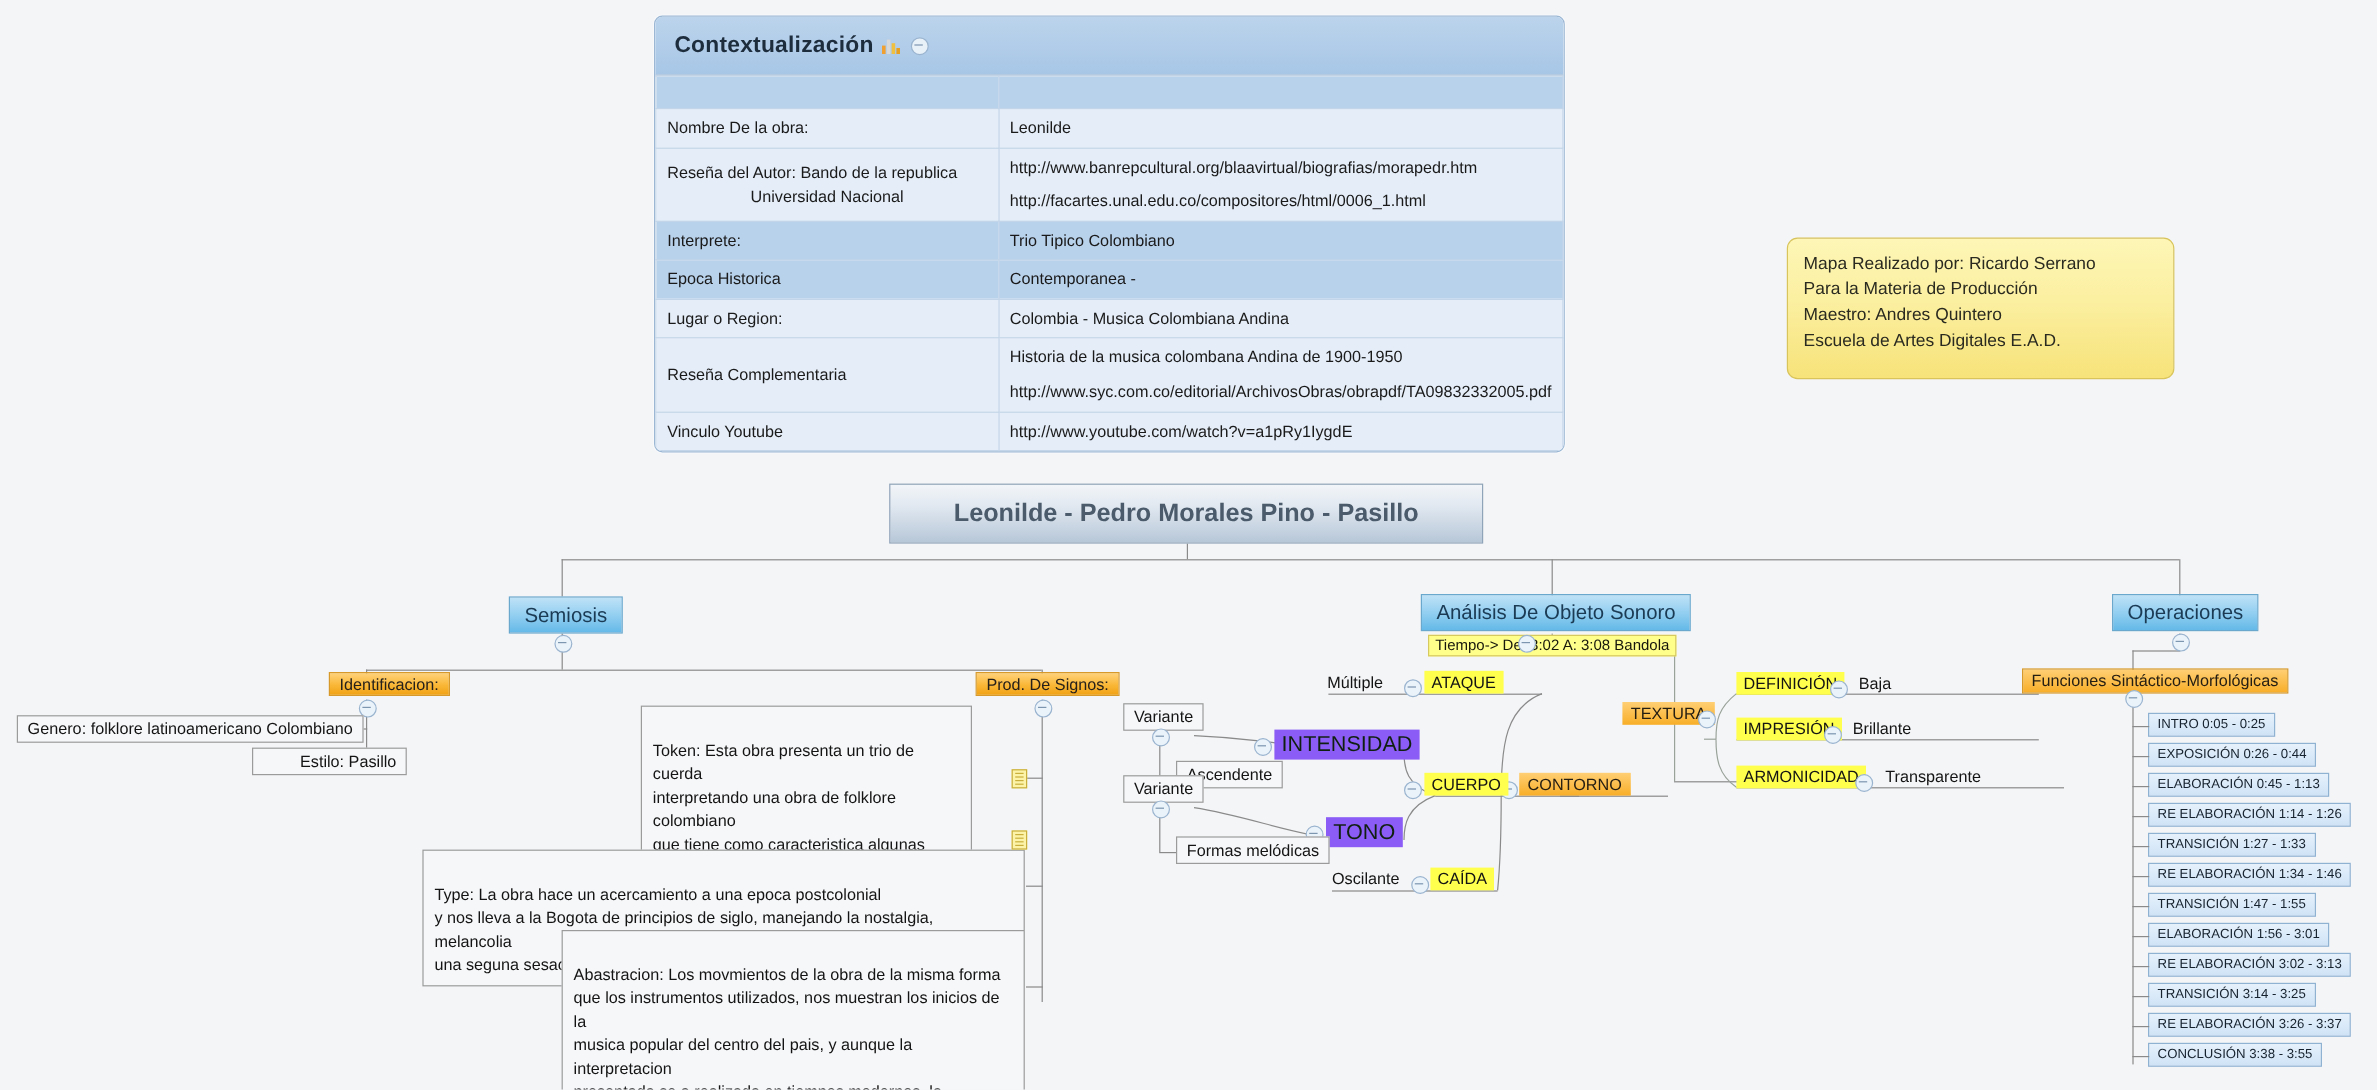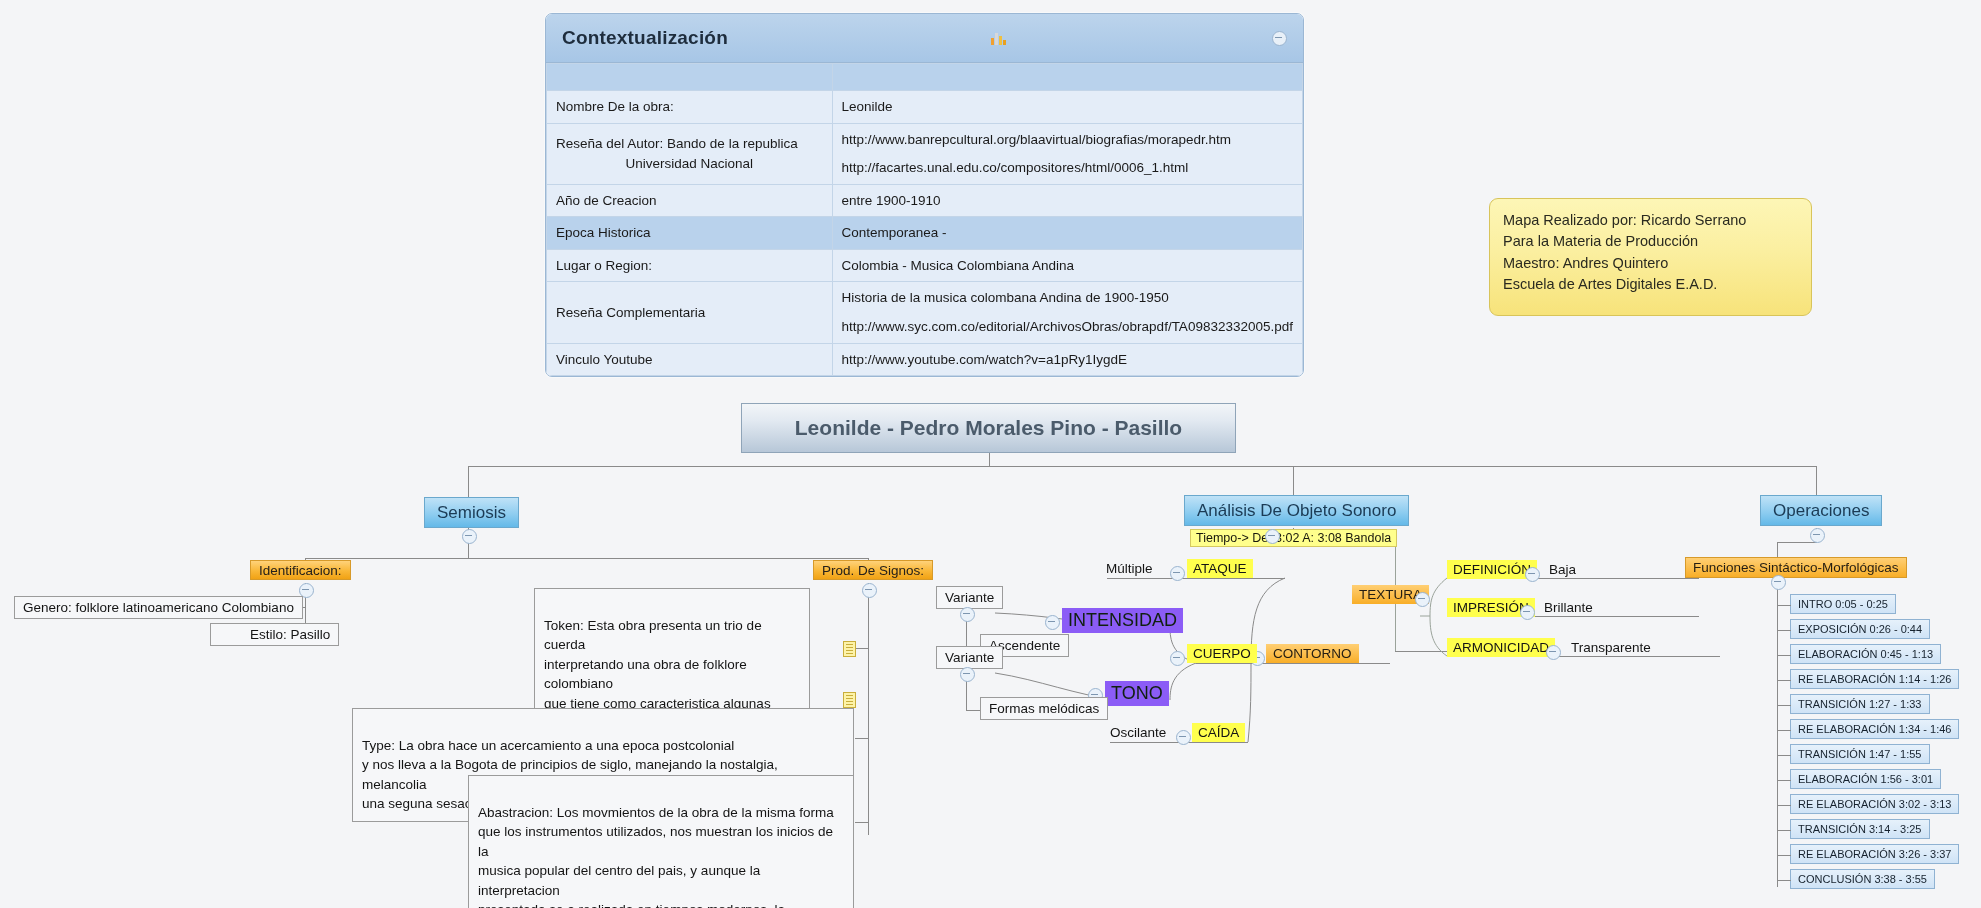--- a/index.html
+++ b/index.html
@@ -16,21 +16,20 @@
     left:545px;top:13px;width:757px;
     border:1px solid #9bb7d4;border-radius:7px;
     background:#ffffff;
     box-shadow:0 0 0 1px rgba(255,255,255,.4);
     overflow:hidden;
   }
   #ctx-header{
     background:linear-gradient(#bcd4ec,#a7c6e6);
     height:48px;display:flex;align-items:center;padding:0 16px;
     border-bottom:1px solid #9bb7d4;
-    justify-content:space-between;
   }
   #ctx-header .ttl{font-size:19px;font-weight:bold;color:#1e2d3d;letter-spacing:.2px;}
   .mini-chart-icon{display:inline-block;width:15px;height:13px;margin-left:7px;position:relative;vertical-align:-1px;}
   .mini-chart-icon i{position:absolute;bottom:0;width:3px;display:block;}
   .mini-chart-icon i:nth-child(1){left:0;height:7px;background:#f0a030;}
   .mini-chart-icon i:nth-child(2){left:4px;height:12px;background:#d8d8d8;}
   .mini-chart-icon i:nth-child(3){left:8px;height:9px;background:#f0c040;}
   .mini-chart-icon i:nth-child(4){left:12px;height:5px;background:#e8a020;}
   .collapse-dot{
     display:inline-block;width:13px;height:13px;border-radius:50%;
@@ -163,23 +162,23 @@
     <tr class="odd">
       <td class="k">
         <span class="ln">Reseña del Autor: Bando de la republica</span>
         <span class="sub">Universidad Nacional</span>
       </td>
       <td>
         <span class="ln">http://www.banrepcultural.org/blaavirtual/biografias/morapedr.htm</span>
         <span class="ln">http://facartes.unal.edu.co/compositores/html/0006_1.html</span>
       </td>
     </tr>
-    <tr class="odd">
-      <td class="k">Año de Creacion</td>
-      <td>entre 1900-1910</td>
+    <tr class="even">
+      <td class="k">Interprete:</td>
+      <td>Trio Tipico Colombiano</td>
     </tr>
     <tr class="even">
       <td class="k">Epoca Historica</td>
       <td>Contemporanea -</td>
     </tr>
     <tr class="odd">
       <td class="k">Lugar o Region:</td>
       <td>Colombia - Musica Colombiana Andina</td>
     </tr>
     <tr class="odd">
@@ -270,21 +269,21 @@
 
 <div class="node n-root">
   <span>Leonilde - Pedro Morales Pino - Pasillo</span>
 </div>
 
 <div class="node n-blue" style="left:424px;top:497px;">
   <span>Semiosis</span>
 </div>
 <div class="cc" style="left:462px;top:529px;"></div>
 
-<div class="node n-orange" style="left:250px;top:560px;">
+<div class="node n-orange" style="left:274px;top:560px;">
   <span>Identificacion:</span>
 </div>
 <div class="cc" style="left:299px;top:583px;"></div>
 
 <div class="node n-plain" style="left:14px;top:596px;">
   <span>Genero: folklore latinoamericano Colombiano</span>
 </div>
 <div class="node n-plain" style="left:210px;top:623px;padding-left:39px;">
   <span>Estilo: Pasillo</span>
 </div>

